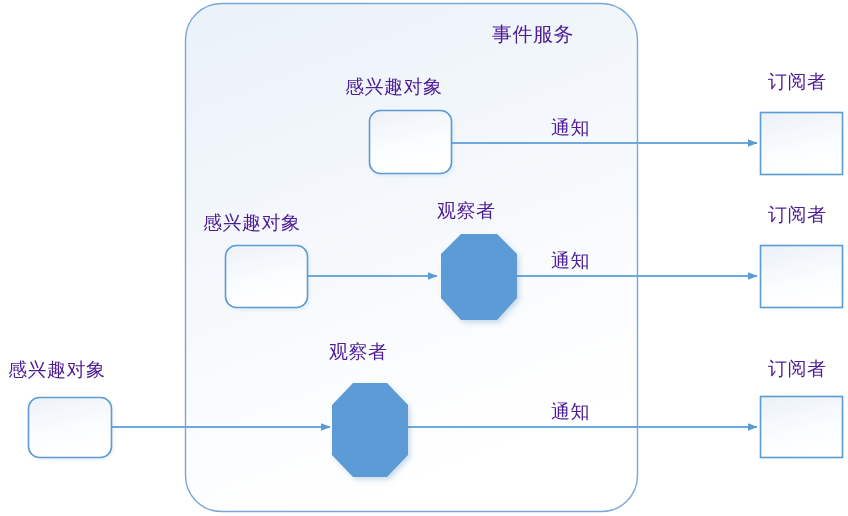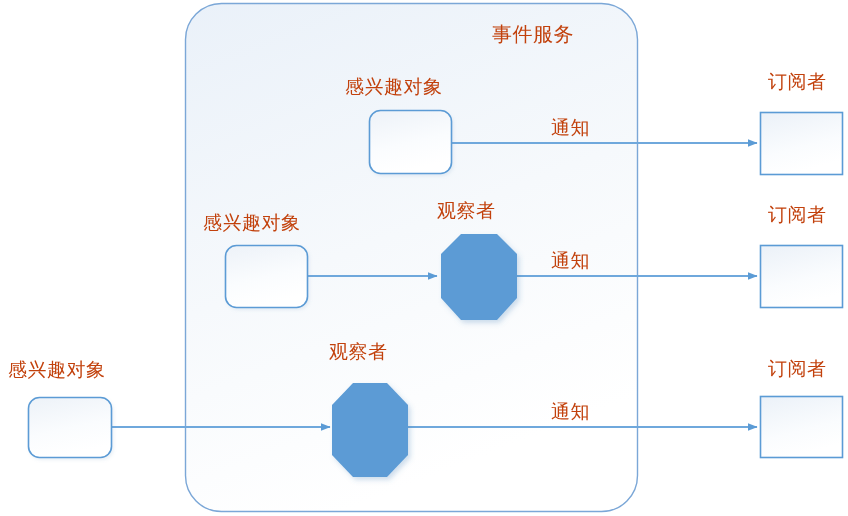--- a/index.html
+++ b/index.html
@@ -19,21 +19,21 @@
   }
   #diagram-svg {
     position: absolute;
     left: 0;
     top: 0;
     width: 848px;
     height: 516px;
   }
   .lbl {
     position: absolute;
-    color: #c2410c;
+    color: #4c1d95;
     font-size: 19px;
     line-height: 24px;
     white-space: nowrap;
     font-family: Liberation Sans, sans-serif;
     letter-spacing: 0.5px;
   }
   .lbl-container-title {
     font-size: 20px;
   }
 </style>

